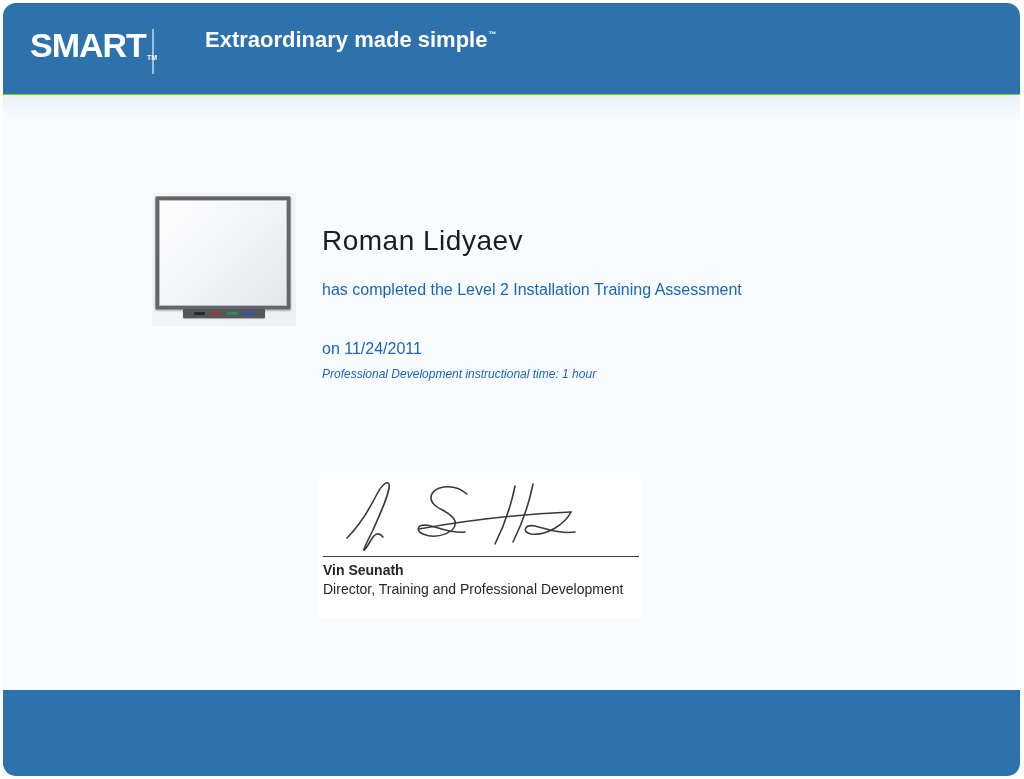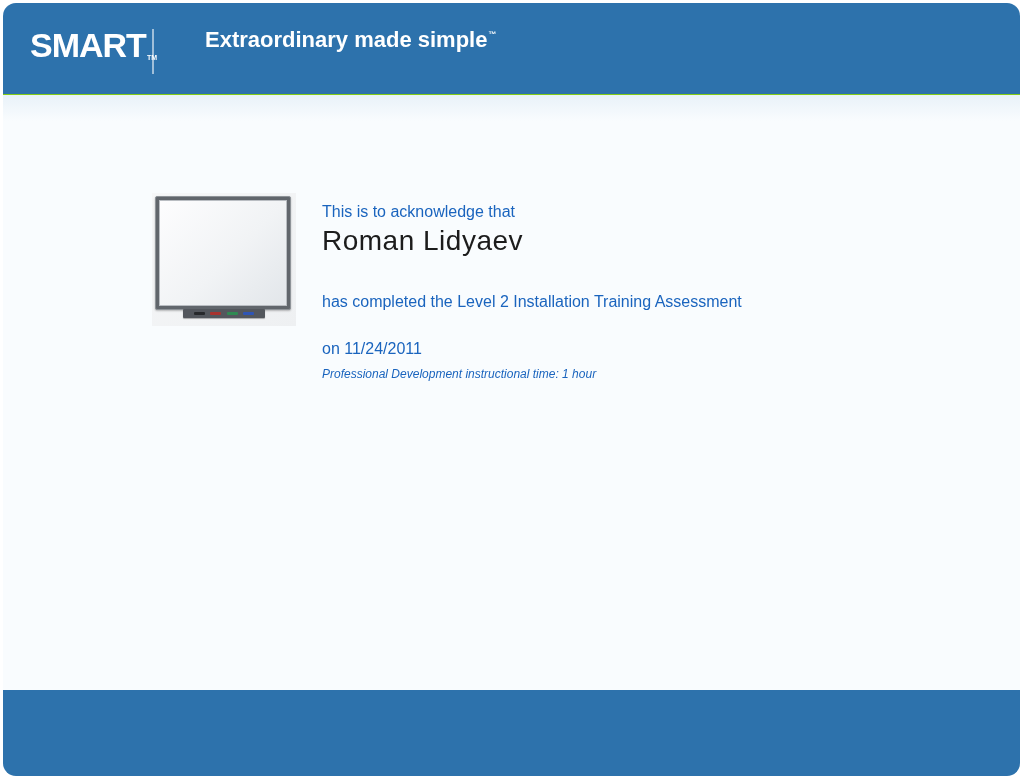--- a/index.html
+++ b/index.html
@@ -73,21 +73,21 @@
     box-shadow: 0 1px 1px rgba(0,0,0,0.3);
     display: flex; align-items: center; justify-content: space-evenly;
     padding: 0 6px; box-sizing: border-box;
   }
   .pen { width: 11px; height: 3px; border-radius: 1px; }
 
   
   .cert-text { position: absolute; left: 319px; }
   .ack-line   { top: 200px; font-size: 16px; color: #1a64be; }
   .name-line  { top: 222px; font-size: 28px; color: #1c1c1c; letter-spacing: 0.5px; }
-  .comp-line  { top: 290px; font-size: 16px; color: #1a64be; }
+  .comp-line  { top: 278px; font-size: 16px; color: #1a64be; }
   .date-line  { top: 337px; font-size: 16px; color: #1a64be; }
   .pd-line    { top: 364px; font-size: 12px; color: #1a64be; font-style: italic; }
 
   
   .sig-box {
     position: absolute; left: 316px; top: 473px; width: 322px; height: 142px;
     background: #ffffff;
   }
   .sig-svg { position: absolute; left: 0; top: 0; width: 320px; height: 80px; }
   .sig-line { position: absolute; left: 4px; top: 80px; width: 316px; border-top: 1px solid #3c3c3c; }
@@ -125,22 +125,36 @@
         <div class="board-surface"></div>
       </div>
       <div class="pen-tray">
         <div class="pen" id="pen-black" style="background: rgb(38, 40, 43);"></div>
         <div class="pen" id="pen-red" style="background: rgb(168, 51, 47);"></div>
         <div class="pen" id="pen-green" style="background: rgb(47, 138, 82);"></div>
         <div class="pen" id="pen-blue" style="background: rgb(47, 85, 181);"></div>
       </div>
     </div>
 
-    <div class="cert-text ack-line">This is to acknowledge that</div>
     <div class="cert-text name-line">Roman Lidyaev</div>
     <div class="cert-text comp-line">has completed the Level 2 Installation Training Assessment</div>
     <div class="cert-text date-line">on 11/24/2011</div>
     <div class="cert-text pd-line">Professional Development instructional time: 1 hour</div>
 
+    <div class="sig-box">
+      <svg class="sig-svg" viewBox="0 0 320 80" fill="none" xmlns="http://www.w3.org/2000/svg">
+        <g stroke="#3a3a3a" stroke-width="1.6" fill="none" stroke-linecap="round" stroke-linejoin="round">
+          <path d="M28,62 C38,52 50,34 58,18 C62,10 68,4 70,8 C72,14 62,36 54,54 C50,62 46,70 45,73 C44,77 48,71 52,64 C56,57 60,56 64,61"></path>
+          <path d="M148,18 C134,6 112,10 112,22 C112,33 132,34 136,45 C139,56 118,64 104,58 C97,55 98,49 106,49 C118,50 130,58 146,56"></path>
+          <path d="M100,53 C150,44 205,38 252,36"></path>
+          <path d="M196,10 C192,30 184,52 176,68"></path>
+          <path d="M214,8 C210,28 202,50 194,66"></path>
+          <path d="M252,36 C246,48 228,60 212,58 C202,56 206,48 216,50 C228,53 242,58 256,56"></path>
+        </g>
+      </svg>
+      <div class="sig-line"></div>
+      <div class="sig-name">Vin Seunath</div>
+      <div class="sig-title">Director, Training and Professional Development</div>
+    </div>
 
     <div class="footer"></div>
   </div>
 </div>
 
 </body></html>

